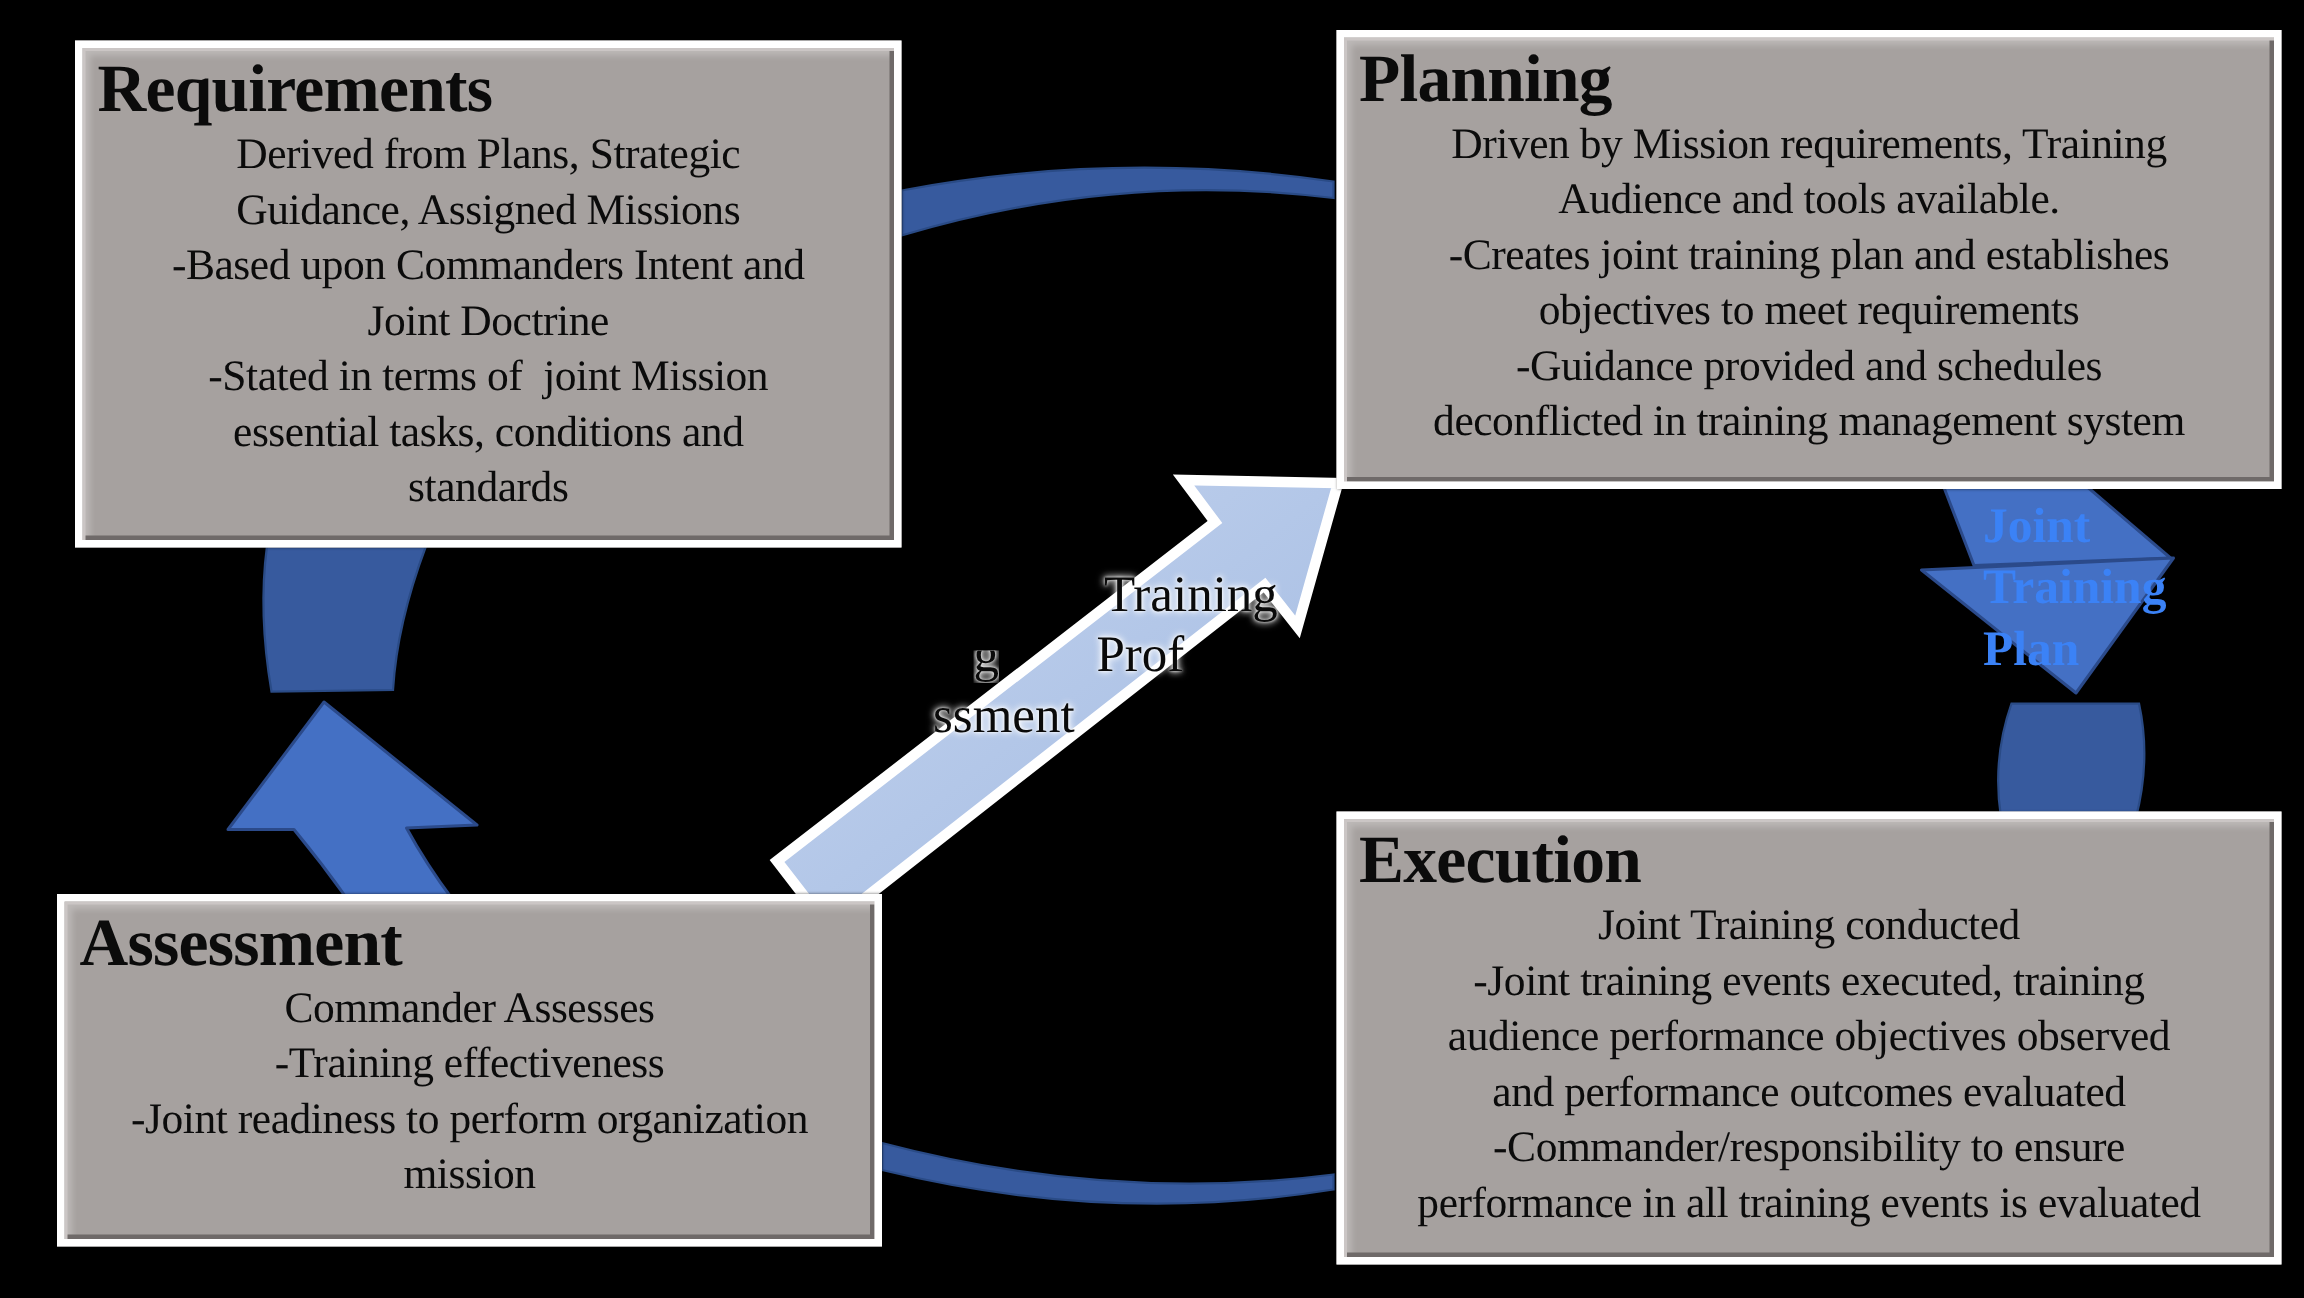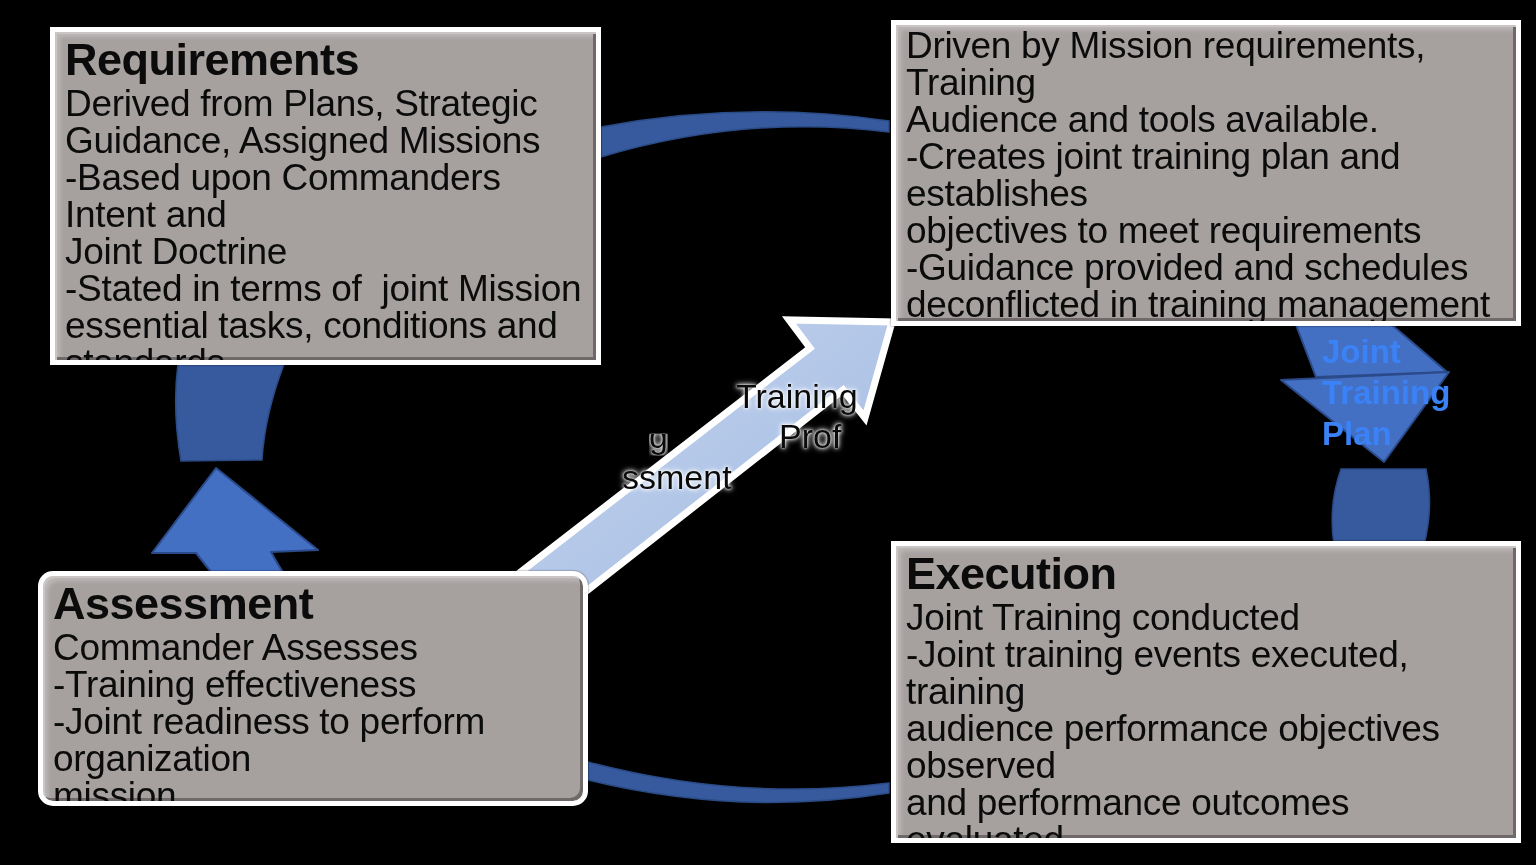--- a/index.html
+++ b/index.html
@@ -6,21 +6,21 @@
     margin: 0;
     padding: 0;
     background: #000000;
   }
   #stage {
     position: relative;
     width: 1536px;
     height: 865px;
     background: #000000;
     overflow: hidden;
-    font-family: Liberation Sans, sans-serif;
+    font-family: Liberation Serif, serif;
   }
   #arrow-layer {
     position: absolute;
     left: 0; top: 0;
     width: 1536px; height: 865px;
   }
   .box {
     position: absolute;
     box-sizing: border-box;
     background: #a6a19f;
@@ -32,42 +32,43 @@
     padding: 2px 10px 4px 10px;
     overflow: hidden;
   }
   .box-title {
     font-weight: bold;
     font-size: 45px;
     line-height: 1.14;
     letter-spacing: -0.5px;
   }
   .box-body {
-    font-size: 37px;
+    font-size: 29px;
     line-height: 37px;
     white-space: pre-wrap;
     letter-spacing: -0.3px;
+    text-align: center;
   }
   #box-requirements { left: 50px;  top: 27px;  width: 551px; height: 338px; }
   #box-planning     { left: 891px; top: 20px;  width: 630px; height: 306px; }
   #box-execution    { left: 891px; top: 541px; width: 630px; height: 302px; }
-  #box-assessment   { left: 38px;  top: 571px; width: 550px; height: 235px; border-radius: 15px; }
+  #box-assessment   { left: 38px;  top: 596px; width: 550px; height: 235px; }
 
   .frag {
     position: absolute;
     color: #0a0a0a;
     font-size: 34px;
     line-height: 1.1;
     white-space: pre;
     text-shadow: 0 0 6px rgba(255,255,255,0.95),
                  0 0 4px rgba(255,255,255,0.9),
                  0 0 2px #ffffff;
   }
   #frag-training { left: 736px; top: 378px; }
-  #frag-prof     { left: 731px; top: 418px; margin-left: 48px; }
+  #frag-prof     { left: 731px; top: 418px; }
   #frag-ssment   { left: 594px; top: 459px; padding-left: 28px; }
   #frag-g        { left: 649px; top: 418px; clip-path: inset(42% 0 0 0); }
 
   #label-joint-training-plan {
     position: absolute;
     left: 1322px; top: 331px;
     width: 150px;
     color: #3b82f6;
     font-weight: bold;
     font-size: 33px;
@@ -110,20 +111,21 @@
     <div class="box-body">Derived from Plans, Strategic
 Guidance, Assigned Missions
 -Based upon Commanders Intent and
 Joint Doctrine
 -Stated in terms of  joint Mission
 essential tasks, conditions and
 standards</div>
   </div>
 
   <div class="box" id="box-planning">
+    <div class="box-title">Planning</div>
     <div class="box-body">Driven by Mission requirements, Training
 Audience and tools available.
 -Creates joint training plan and establishes
 objectives to meet requirements
 -Guidance provided and schedules
 deconflicted in training management system</div>
   </div>
 
   <div class="box" id="box-execution">
     <div class="box-title">Execution</div>

